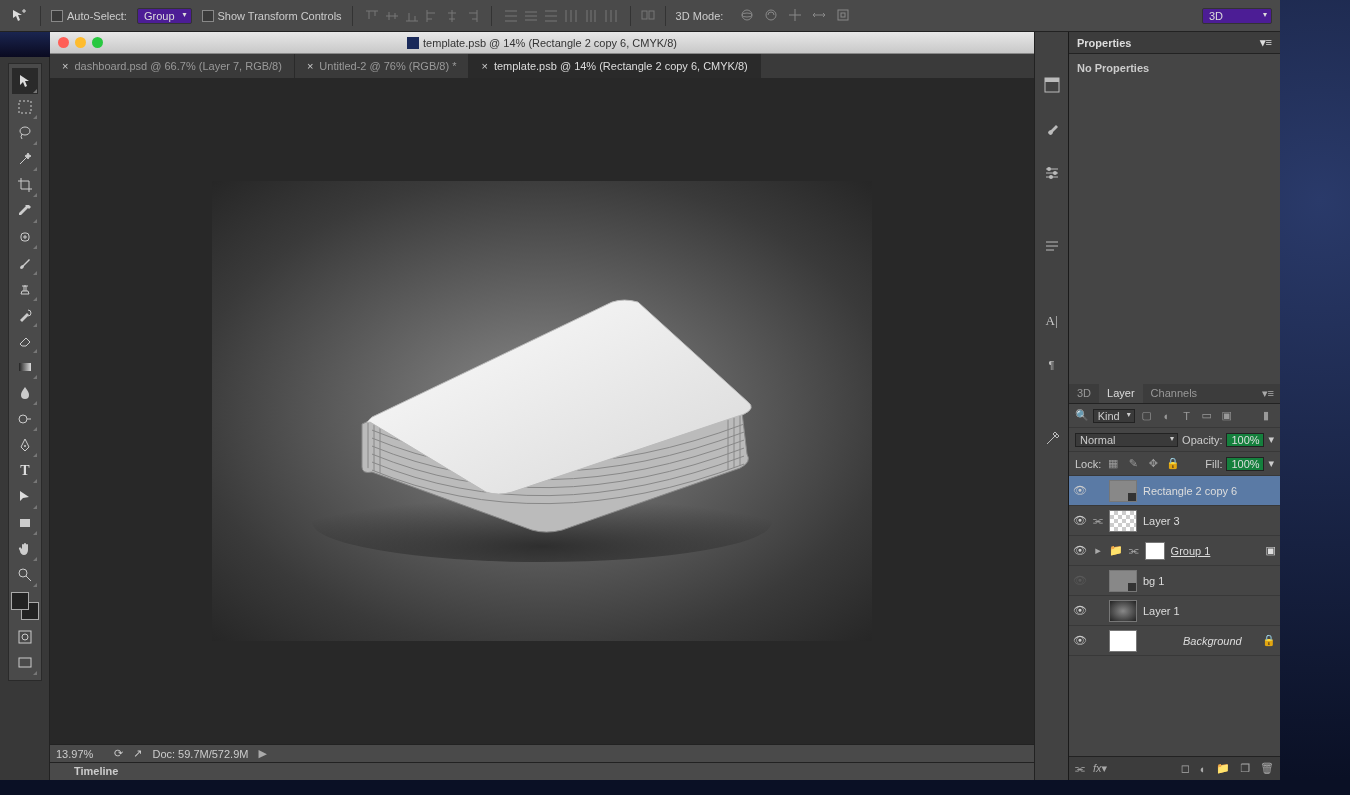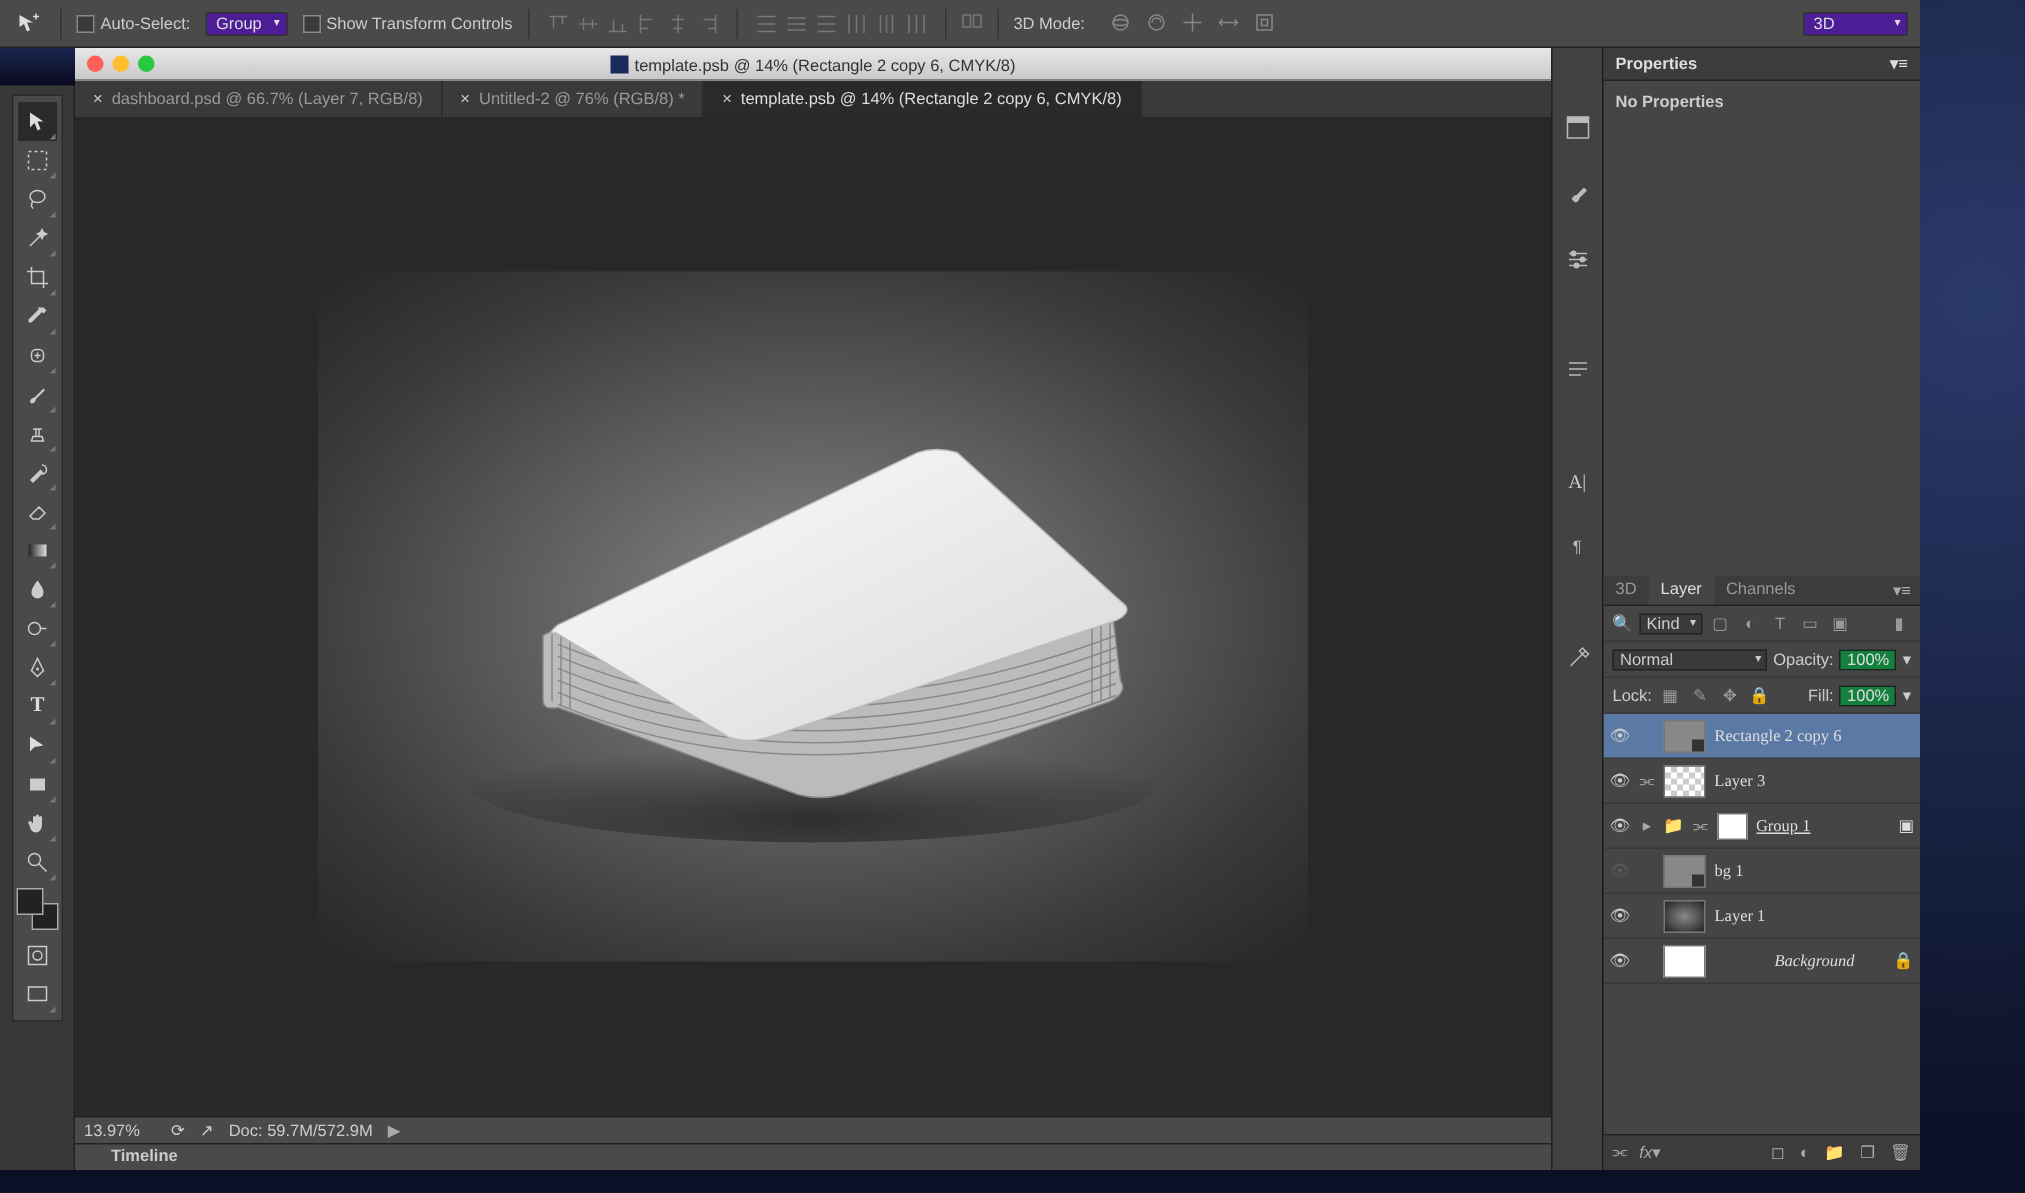--- a/index.html
+++ b/index.html
@@ -79,21 +79,21 @@
 .layers-list { flex: 1; overflow: auto; }
 .layer { height: 30px; display: flex; align-items: center; padding: 0 4px; border-bottom: 1px solid #383838; color: #ddd; gap: 6px; }
 .layer.sel { background: #5a7aa5; }
 .eye { width: 14px; height: 14px; color: #ccc; }
 .thumb { width: 28px; height: 22px; border: 1px solid #777; background: #888; flex-shrink: 0; }
 .thumb.checker { background: repeating-conic-gradient(#ccc 0 25%, #fff 0 50%) 0 0/8px 8px; }
 .thumb.white { background: #fff; }
 .thumb.dark { background: radial-gradient(#888,#222); }
 .thumb.smart { position:relative; }
 .thumb.smart::after { content:''; position:absolute; bottom:0; right:0; width:8px; height:8px; background:#333; }
-.layer .name { flex:1; white-space:nowrap; overflow:hidden; text-overflow:ellipsis;font-family:Liberation Serif, serif; }
+.layer .name { flex:1; white-space:nowrap; overflow:hidden; text-overflow:ellipsis; }
 .layer .name.italic { font-style: italic; margin-left: 40px; }
 .layer .lock-i { color:#bbb; }
 .layer .tog { width:10px; color:#aaa; text-align:center; }
 .layer .folder { color:#bbb; }
 
 .layer-footer { height: 24px; background: #3c3c3c; display: flex; align-items: center; justify-content: flex-end; padding: 0 6px; gap: 10px; color: #aaa; border-top: 1px solid #222;}
 .layer-footer .lf-left { margin-right: auto; display:flex; gap:8px;}
 
 
 svg.ic { width: 16px; height: 16px; }

